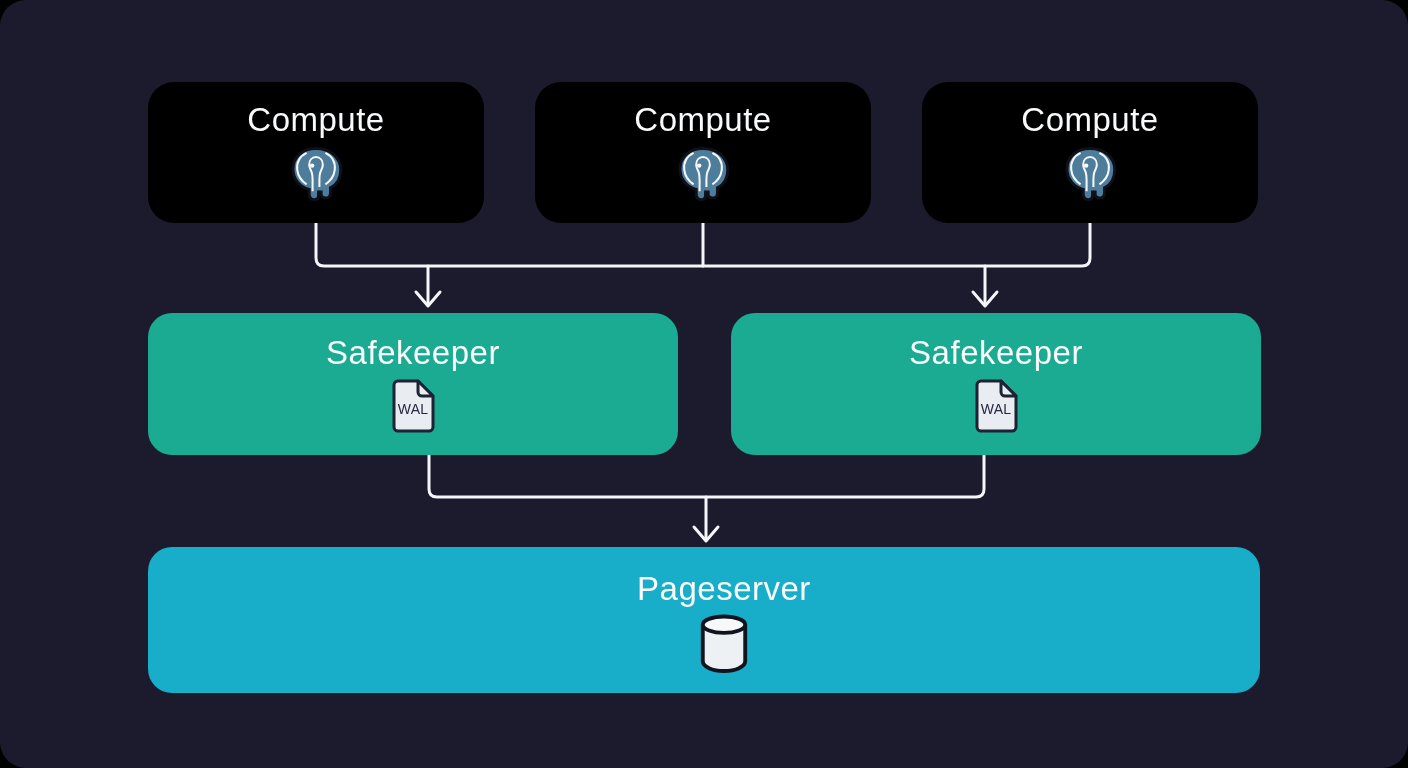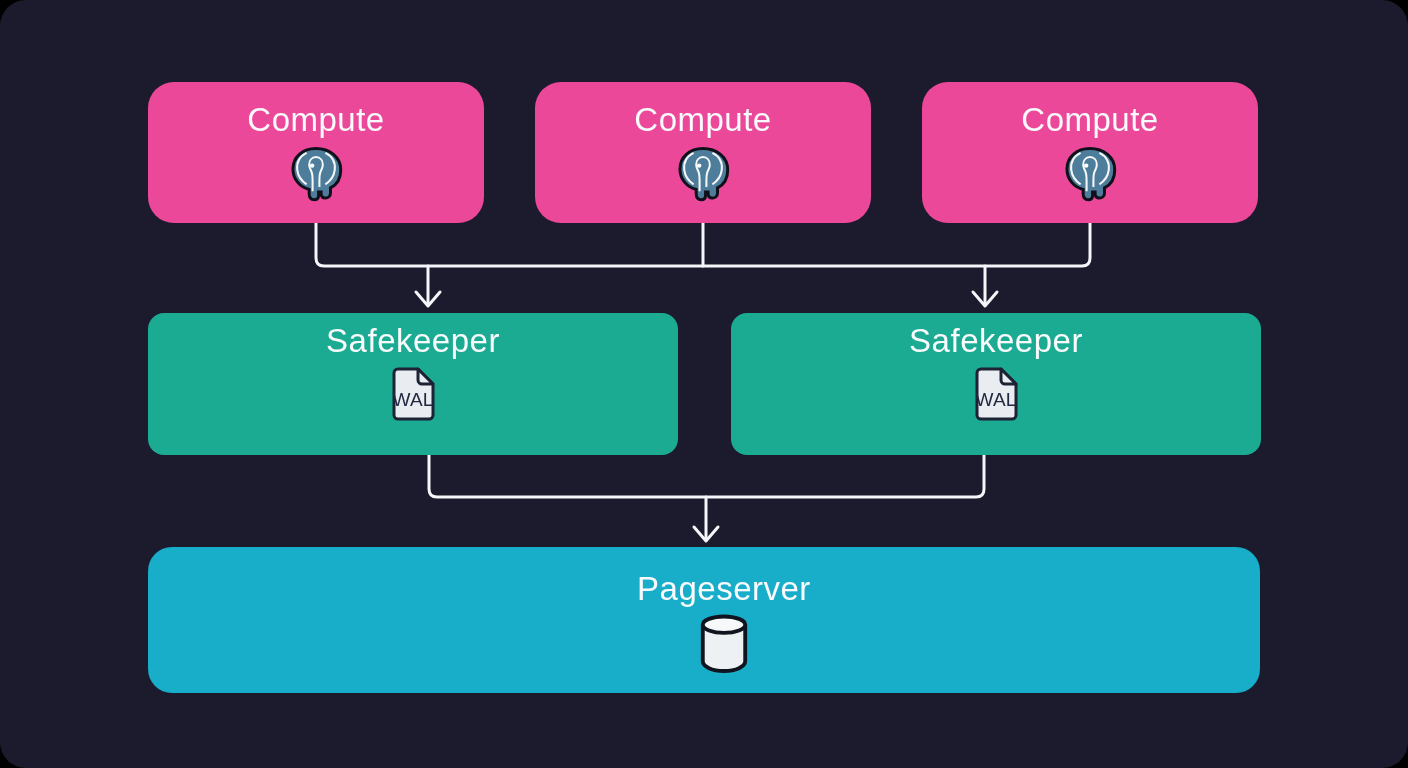--- a/index.html
+++ b/index.html
@@ -28,36 +28,36 @@
     font-size: 33px;
     font-weight: 400;
     letter-spacing: 0.5px;
     line-height: 40px;
     white-space: nowrap;
   }
   .compute-node {
     top: 82px;
     width: 336px;
     height: 141px;
-    background: #ec4899;
+    background: #000000;
     border-radius: 26px;
     padding-top: 18px;
     gap: 6px;
   }
   .compute-node.c1 { left: 148px; }
   .compute-node.c2 { left: 535px; }
   .compute-node.c3 { left: 922px; }
 
   .safekeeper-node {
     top: 313px;
     width: 530px;
     height: 142px;
     background: #1bab92;
-    border-radius: 16px;
-    padding-top: 8px;
+    border-radius: 24px;
+    padding-top: 20px;
     gap: 6px;
   }
   .safekeeper-node.s1 { left: 148px; }
   .safekeeper-node.s2 { left: 731px; }
 
   .pageserver-node {
     top: 547px;
     left: 148px;
     width: 1112px;
     height: 146px;
@@ -72,21 +72,21 @@
     position: relative;
     display: block;
   }
   .wal-text {
     position: absolute;
     left: 0;
     top: 22px;
     width: 100%;
     text-align: center;
     color: #232840;
-    font-size: 19px;
+    font-size: 14px;
     font-weight: 400;
     letter-spacing: 0.2px;
   }
   svg.connectors {
     position: absolute;
     left: 0;
     top: 0;
     pointer-events: none;
   }
 </style>

